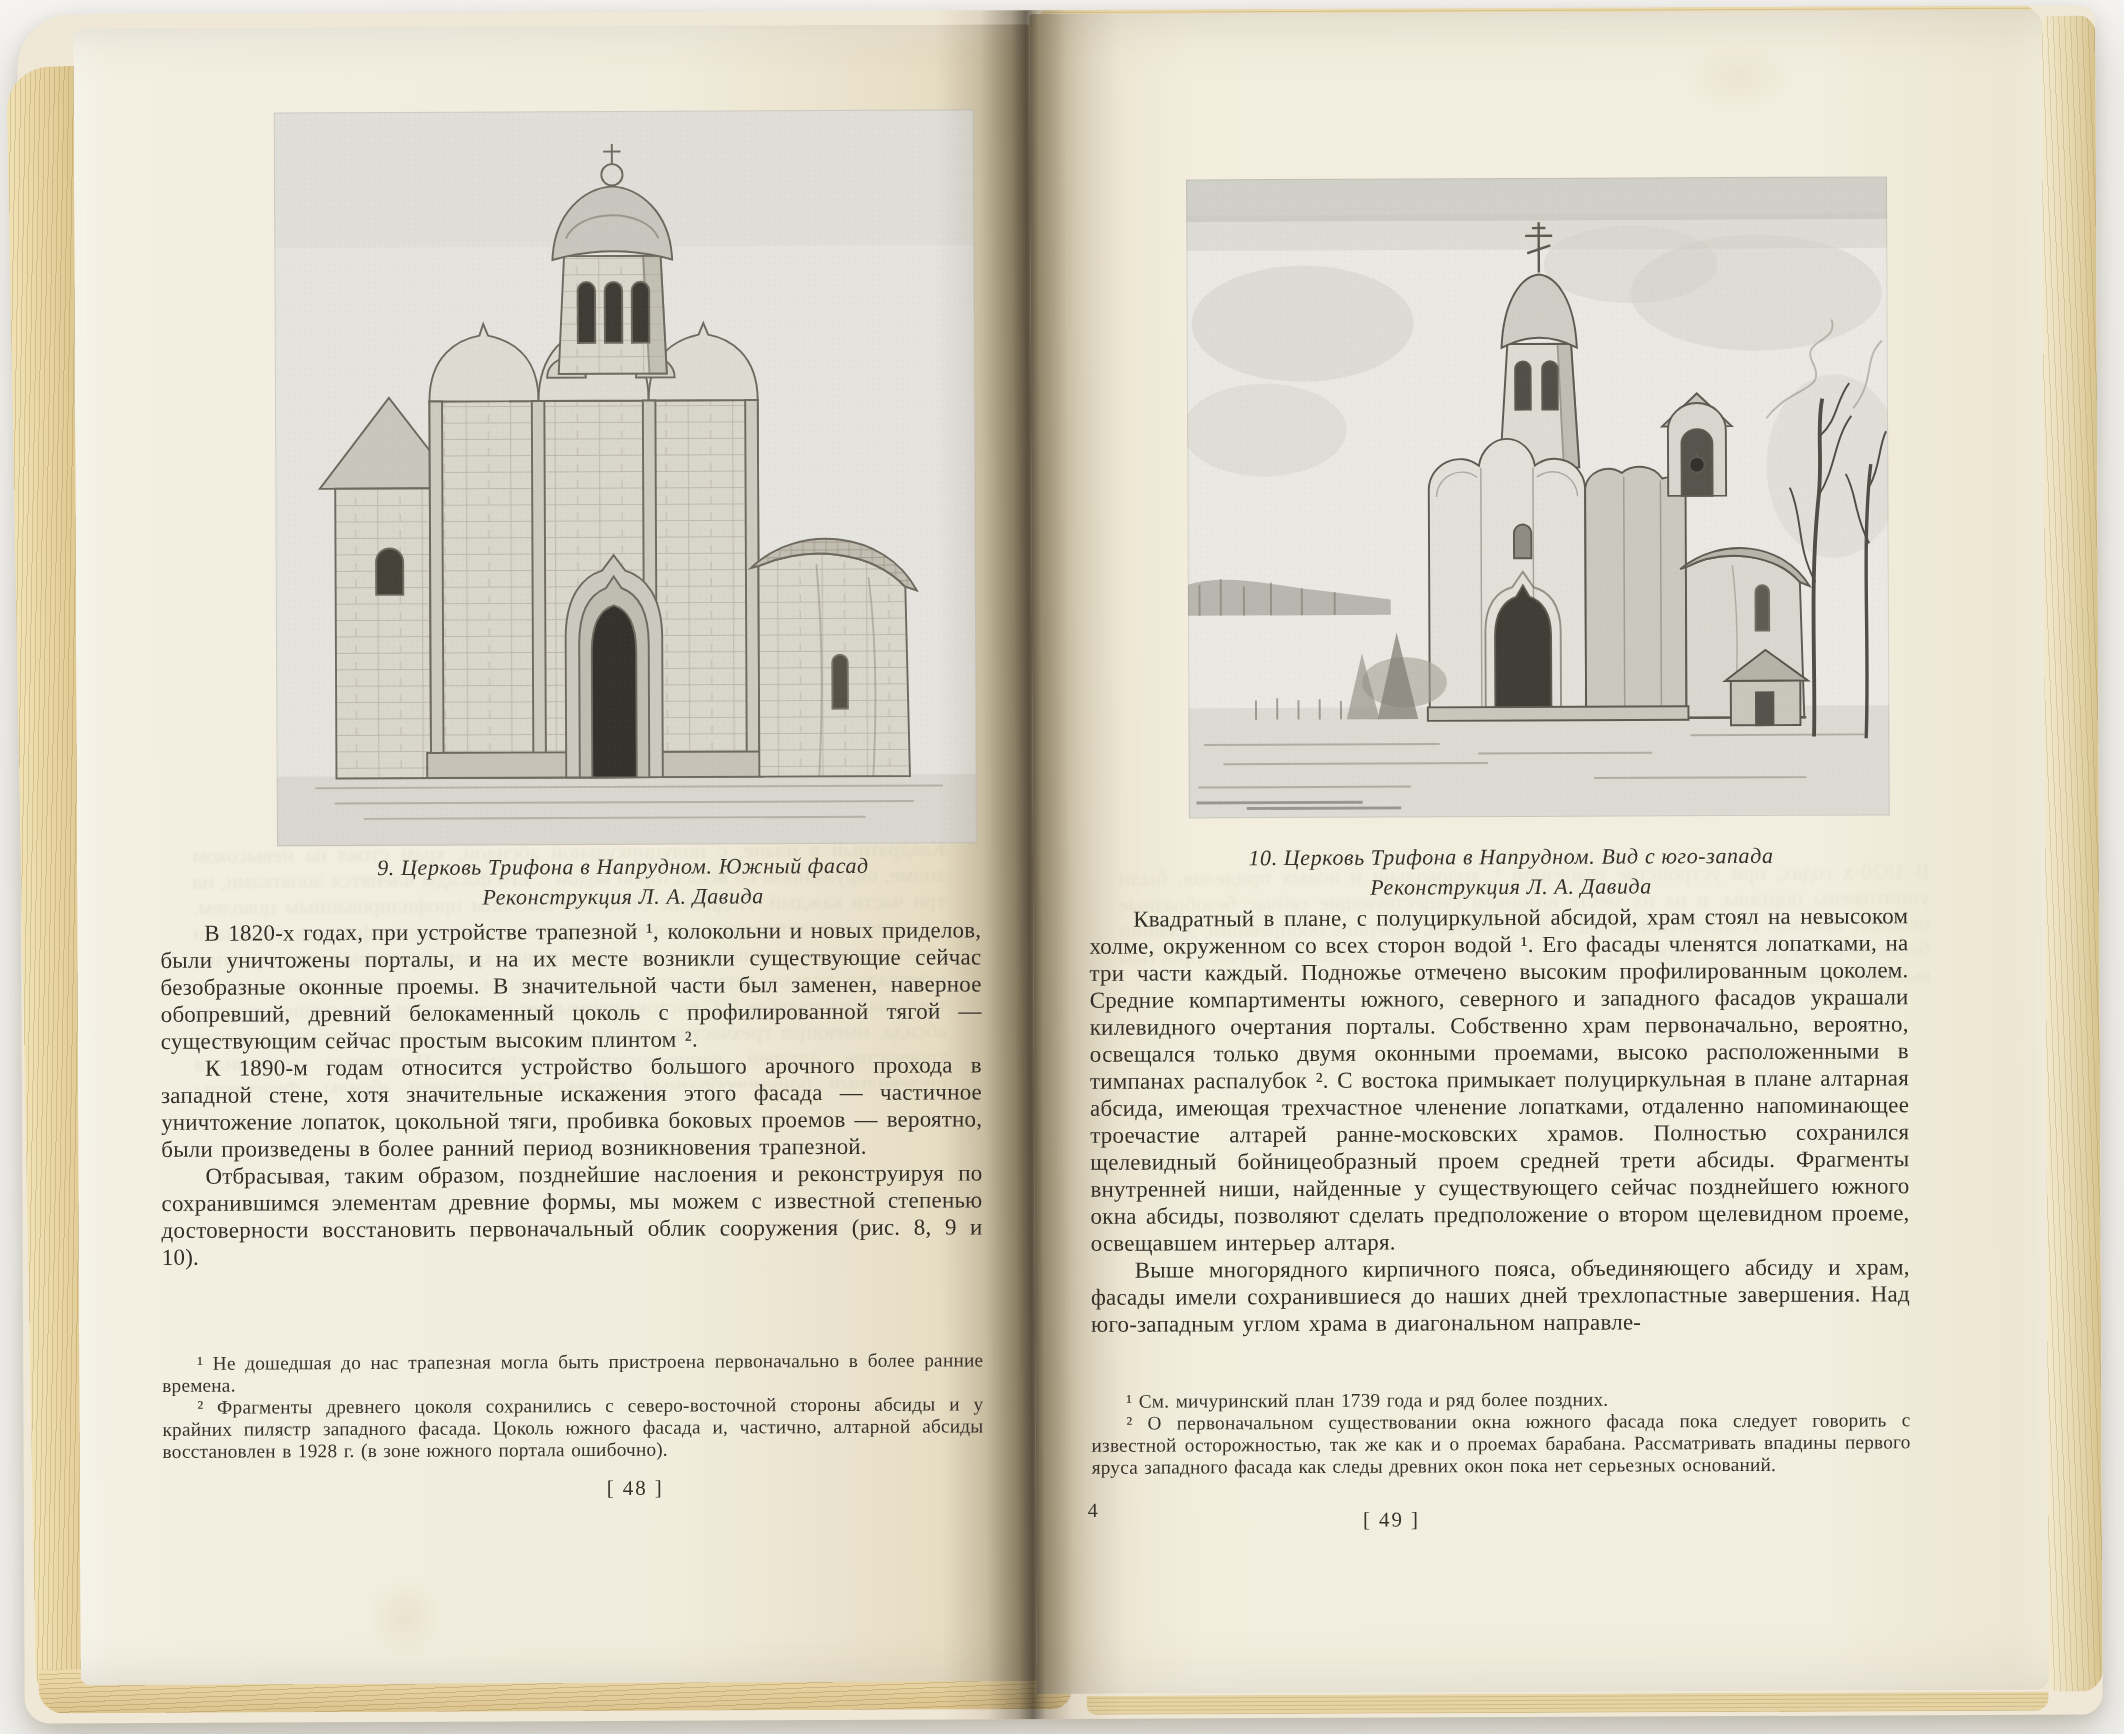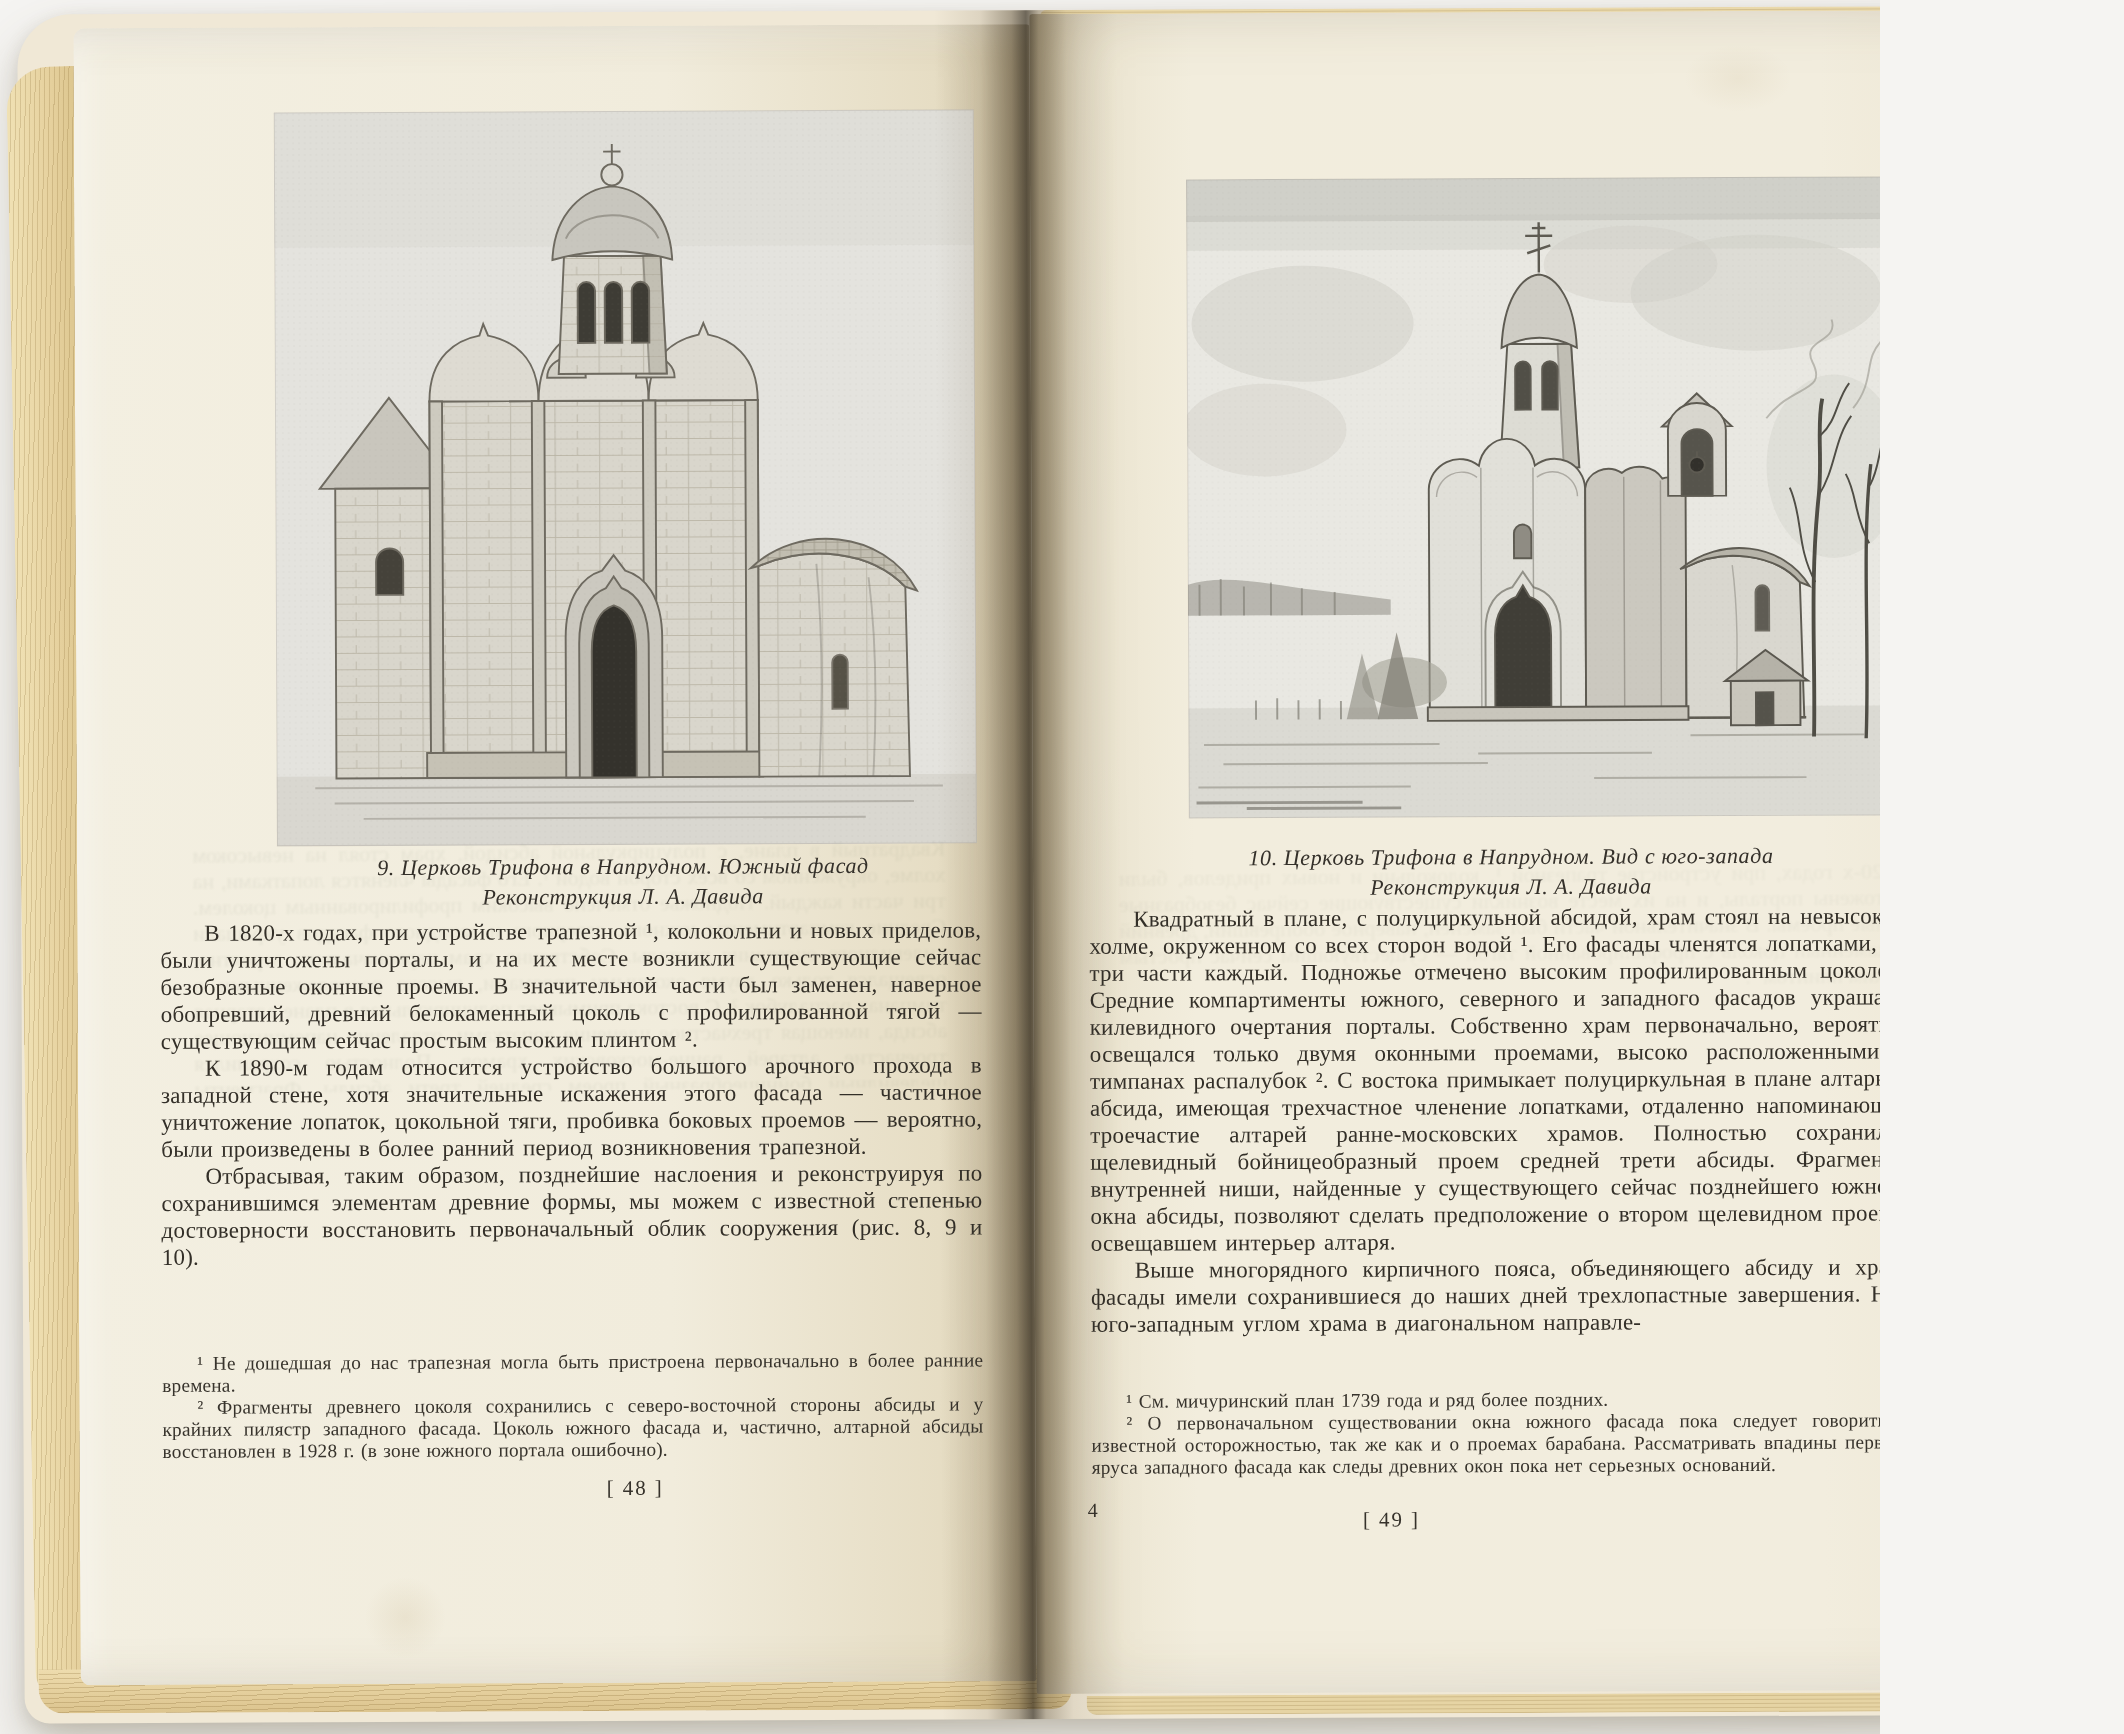--- a/index.html
+++ b/index.html
@@ -1,16 +1,16 @@
 <!DOCTYPE html>
 <html><head>
 <meta charset="utf-8">
 <style>
   html,body{margin:0;padding:0;background:#f5f4f2;}
-  .scene{position:relative;width:1880px;height:1734px;overflow:hidden;background:#f5f4f2;
+  .scene{position:relative;width:2124px;height:1734px;overflow:hidden;background:#f5f4f2;
          font-family:"Liberation Serif","DejaVu Serif",serif;}
   .book{position:absolute;left:21px;top:9.7px;width:2078px;height:1709px;
         background:#f0e8d6;border-radius:54px 15.4px 21px 25px;transform:rotate(-0.25deg);
         box-shadow:0 29px 58px rgba(100,88,60,.28),0 5.8px 17.4px rgba(100,88,60,.18);}
   .edge{position:absolute;}
   .edge-left{left:0;top:52px;width:77px;height:1634px;border-radius:44px 0 0 29px;
     background:repeating-linear-gradient(92deg,rgba(130,100,45,.22) 0 1px,rgba(255,255,255,0) 1px 4.8px),
                linear-gradient(90deg,#f0e1b4 0%,#e6d19e 55%,#d9c289 100%);
     transform:rotate(-0.8deg);}
   .edge-bottom{left:13.5px;top:1655px;width:1033px;height:44px;border-radius:0 0 19.3px 25px;

